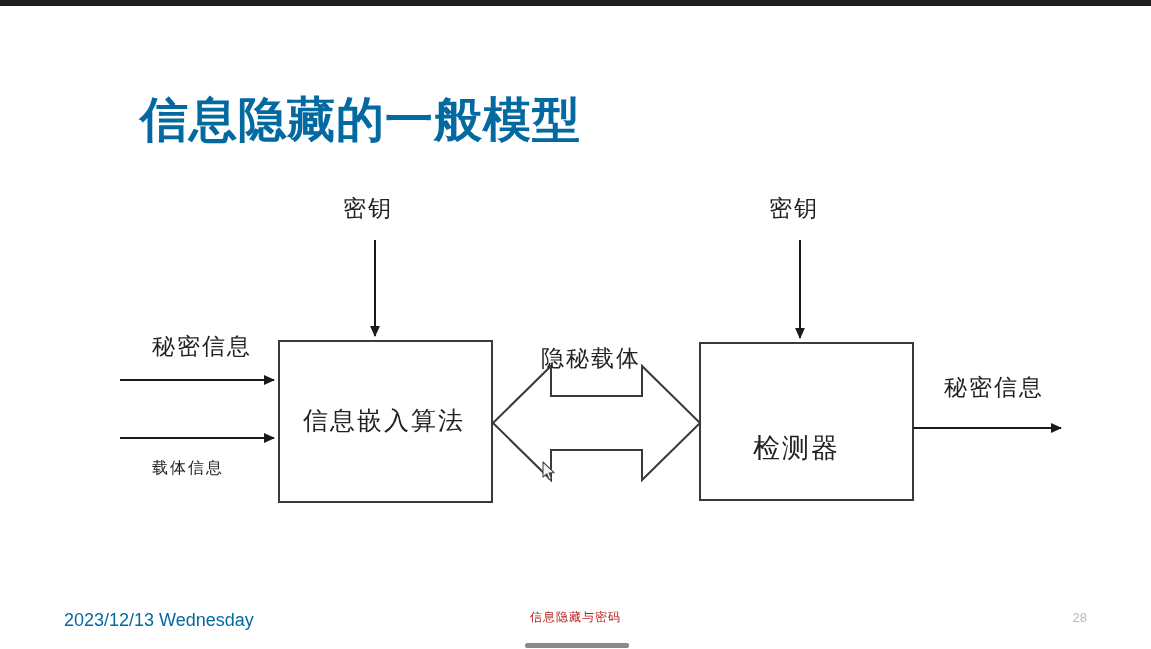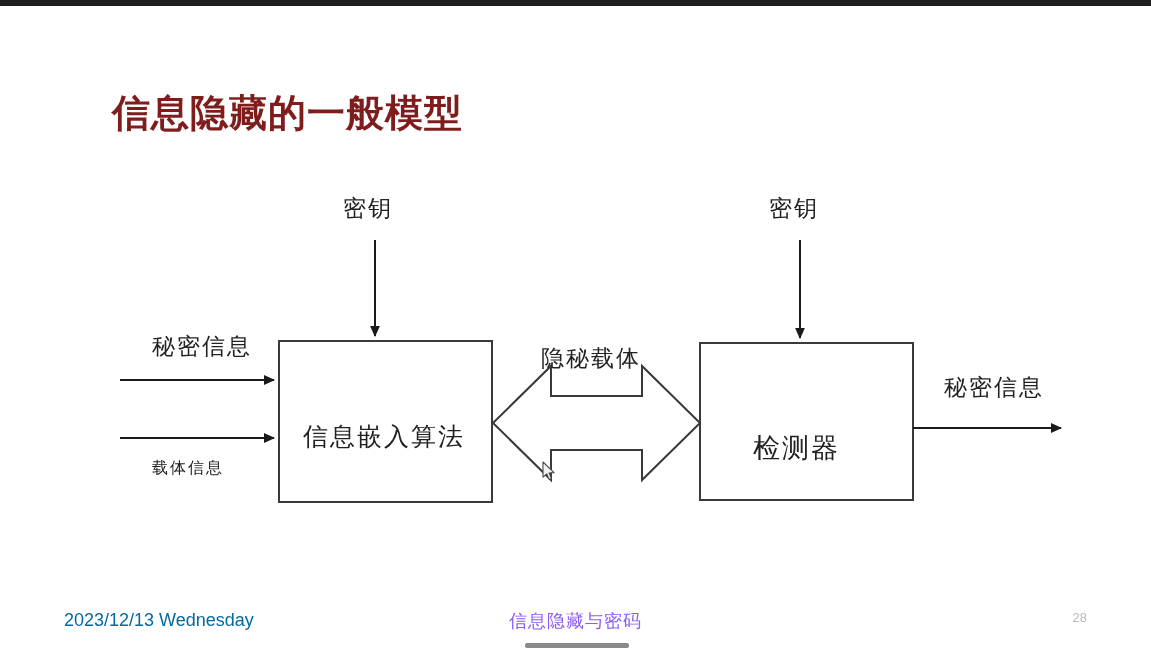--- a/index.html
+++ b/index.html
@@ -28,27 +28,27 @@
     position: absolute;
     left: 0; top: 0;
     width: 1151px;
     height: 6px;
     background: #1e1e1e;
   }
 
   
   .slide-title {
     position: absolute;
-    left: 112px;
+    left: 140px;
     top: 92px;
     font-family: "DejaVu Sans", "Liberation Sans", sans-serif;
-    font-size: 38px;
+    font-size: 48px;
     font-weight: bold;
     letter-spacing: 1px;
-    color: #7f1d1d;
+    color: #0369a1;
     white-space: nowrap;
     line-height: 1.15;
   }
 
   
   .diagram {
     position: absolute;
     left: 0;
     top: 0;
     width: 1151px;
@@ -64,21 +64,21 @@
     position: absolute;
     font-family: "DejaVu Serif", "Liberation Serif", serif;
     color: #222222;
     white-space: nowrap;
     letter-spacing: 2px;
   }
   .dlabel.lbl-key-left   { left: 343px; top: 193px; font-size: 23px; }
   .dlabel.lbl-key-right  { left: 769px; top: 193px; font-size: 23px; }
   .dlabel.lbl-secret-in  { left: 152px; top: 331px; font-size: 23px; }
   .dlabel.lbl-carrier-in { left: 152px; top: 458px; font-size: 16px; }
-  .dlabel.lbl-embed      { left: 303px; top: 404px; font-size: 25px; margin-top: 16px; }
+  .dlabel.lbl-embed      { left: 303px; top: 404px; font-size: 25px; }
   .dlabel.lbl-stego      { left: 541px; top: 343px; font-size: 23px; }
   .dlabel.lbl-channel    { left: 541px; top: 404px; font-size: 23px; }
   .dlabel.lbl-detector   { left: 753px; top: 404px; font-size: 27px; margin-top: 26px; }
   .dlabel.lbl-secret-out { left: 944px; top: 372px; font-size: 23px; }
 
   
   .footer-date {
     position: absolute;
     left: 64px;
     top: 610px;
@@ -86,22 +86,22 @@
     color: #0369a1;
     white-space: nowrap;
   }
   .footer-center {
     position: absolute;
     left: 0;
     top: 609px;
     width: 1151px;
     text-align: center;
     font-family: "DejaVu Sans", "Liberation Sans", sans-serif;
-    font-size: 18px;
-    color: #8b5cf6;
+    font-size: 12px;
+    color: #b91c1c;
     letter-spacing: 1px;
   }
   .footer-page {
     position: absolute;
     right: 64px;
     top: 610px;
     font-size: 13px;
     color: #b9b9b9;
   }
 

